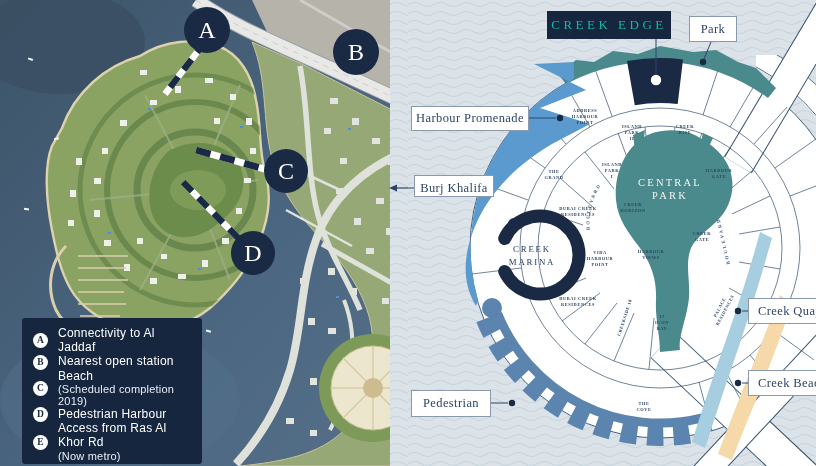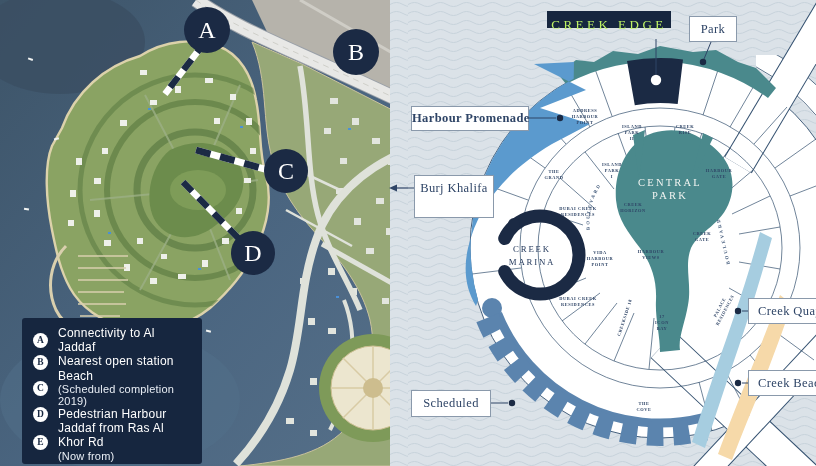--- a/index.html
+++ b/index.html
@@ -22,25 +22,25 @@
           color:#16263f;font-family:"Liberation Serif",serif;font-weight:bold;
           font-size:9.5px;line-height:15px;text-align:center;margin-right:10px;}
   .lg-txt{color:#fff;font-size:12px;letter-spacing:.25px;line-height:1.15;}
   .lg-sub{color:#e9eef5;font-size:11px;letter-spacing:.2px;}
 
   
   #right-panel{left:408px;top:0;width:408px;height:466px;background:#dbe2e8;}
   .callout{position:absolute;background:#fff;border:1px solid #8a99ab;
            color:#2e4466;font-size:12.5px;letter-spacing:.4px;text-align:center;
            white-space:nowrap;}
-  #creek-edge-title{left:139px;top:11px;width:124px;height:17px;background:#16263f;
-           border:none;color:#bef264;line-height:28px;font-size:13px;letter-spacing:3.5px;}
+  #creek-edge-title{left:139px;top:11px;width:124px;height:28px;background:#16263f;
+           border:none;color:#14b8a6;line-height:28px;font-size:13px;letter-spacing:3.5px;}
   #co-park{left:281px;top:16px;width:48px;height:26px;line-height:24px;}
-  #co-harbour-promenade{left:3px;top:106px;width:118px;height:25px;line-height:23px;font-weight:bold;}
-  #co-burj-khalifa{left:6px;top:175px;width:80px;height:43px;line-height:25px;}
+  #co-harbour-promenade{left:3px;top:106px;width:118px;height:25px;line-height:23px;}
+  #co-burj-khalifa{left:6px;top:175px;width:80px;height:22px;line-height:25px;}
   #co-docklands{left:3px;top:390px;width:80px;height:27px;line-height:25px;}
   #co-creek-quay{left:340px;top:298px;width:92px;height:26px;line-height:24px;text-align:left;padding-left:9px;}
   #co-creek-beach{left:340px;top:370px;width:96px;height:26px;line-height:24px;text-align:left;padding-left:9px;}
 
   
   .ml{font-family:"Liberation Serif",serif;font-weight:bold;fill:#2e4466;
       font-size:4.4px;letter-spacing:.6px;text-anchor:middle;}
   .ml-big{font-family:"Liberation Serif",serif;fill:#f2f5f2;font-size:10.5px;
       letter-spacing:2.2px;text-anchor:middle;}
   .ml-marina{font-family:"Liberation Serif",serif;fill:#24395c;font-size:8.8px;
@@ -234,22 +234,22 @@
       </div>
       <div class="lg-row">
         <div class="lg-dot">D</div>
         <div>
             <div class="lg-txt">Pedestrian Harbour</div>
           </div>
       </div>
       <div class="lg-row">
         <div class="lg-dot">E</div>
         <div>
-          <div class="lg-txt">Jaddaf from Ras Al Khor Rd</div>
-          <div class="lg-sub">(Now from)</div>
+          <div class="lg-txt">Access from Ras Al Khor Rd</div>
+          <div class="lg-sub">(Now metro)</div>
         </div>
       </div>
     </div>
   </div>
 
   <div id="right-panel" class="abs">
     <svg width="408" height="466" viewBox="0 0 408 466">
       <defs>
         <pattern id="wv" width="26" height="9" patternUnits="userSpaceOnUse">
           <path d="M0 4.5 Q6.5 0.5 13 4.5 T26 4.5" stroke="#c7d2db" stroke-width="1" fill="none"></path>
@@ -385,17 +385,17 @@
         <circle cx="330" cy="311" r="3.2"></circle>
         <circle cx="330" cy="383" r="3.2"></circle>
       </g>
     </svg>
 
     
     <div id="creek-edge-title" class="callout">CREEK EDGE</div>
     <div id="co-park" class="callout">Park</div>
     <div id="co-harbour-promenade" class="callout">Harbour Promenade</div>
     <div id="co-burj-khalifa" class="callout">Burj Khalifa</div>
-    <div id="co-docklands" class="callout">Scheduled</div>
+    <div id="co-docklands" class="callout">Pedestrian</div>
     <div id="co-creek-quay" class="callout">Creek Quay</div>
     <div id="co-creek-beach" class="callout">Creek Beach</div>
   </div>
 </div>
 
 </body></html>

